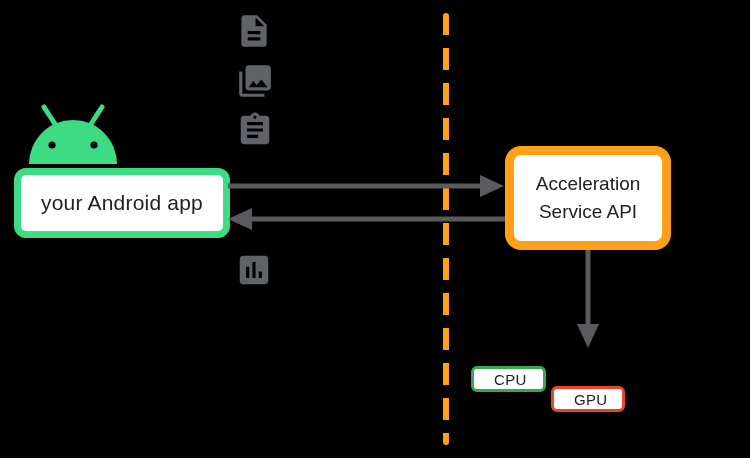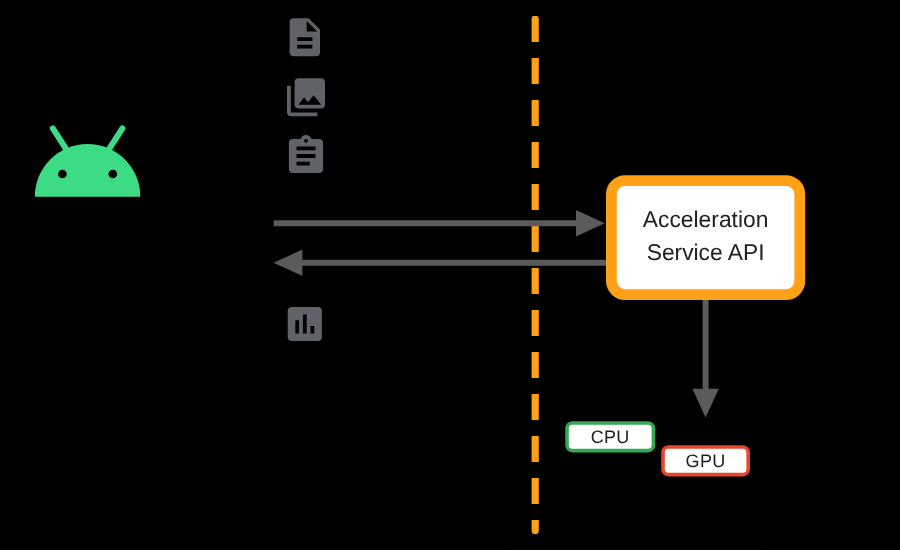--- a/index.html
+++ b/index.html
@@ -59,42 +59,45 @@
   .api-box{
     position:absolute;left:505px;top:146px;width:166px;height:104px;
     background:var(--box-bg);
     border:9px solid var(--orange);
     border-radius:16px;
     display:flex;align-items:center;justify-content:center;text-align:center;
   }
   .api-box span{font-size:19px;line-height:1.45;color:var(--text);padding:0 6px;}
   
   .chip{
-    position:absolute;top:351px;height:26px;
+    position:absolute;top:366px;height:26px;
     background:var(--box-bg);
     border-radius:6px;
-    display:flex;align-items:center;justify-content:center;
+    display:flex;align-items:center;justify-content:flex-start;padding-left:20px;
   }
   .chip span{font-size:15px;color:var(--text);letter-spacing:.3px;}
   .chip-cpu{left:471px;width:75px;border:3px solid var(--cpu-green);}
   .chip-gpu{left:551px;width:74px;border:3px solid var(--gpu-red);margin-top:20px;}
 </style>
 </head>
 <body>
 
 <div class="canvas">
 
   <svg class="robot" viewBox="0 0 88 62" aria-hidden="true">
     <line class="antenna" x1="26" y1="21" x2="15" y2="4"></line>
     <line class="antenna" x1="62" y1="21" x2="73" y2="4"></line>
     <path class="dome" d="M0,61 A44,44 0 0 1 88,61 Z"></path>
     <circle class="eye" cx="23" cy="42" r="3.6"></circle>
     <circle class="eye" cx="65" cy="42" r="3.6"></circle>
   </svg>
 
+  <div class="app-box">
+    <span>your Android app</span>
+  </div>
 
   <div class="icon icon-doc">
     <svg viewBox="0 0 24 24">
         <path d="M14 2H6c-1.1 0-1.99.9-1.99 2L4 20c0 1.1.89 2 1.99 2H18c1.1 0 2-.9 2-2V8l-6-6zm2 16H8v-2h8v2zm0-4H8v-2h8v2zm-3-5V3.5L18.5 9H13z"></path>
       </svg>
   </div>
   <div class="icon icon-photos">
     <svg viewBox="0 0 24 24">
         <path d="M22 16V4c0-1.1-.9-2-2-2H8c-1.1 0-2 .9-2 2v12c0 1.1.9 2 2 2h12c1.1 0 2-.9 2-2zm-11-4l2.03 2.71L16 11l4 5H8l3-4zM2 6v14c0 1.1.9 2 2 2h14v-2H4V6H2z"></path>
       </svg>

